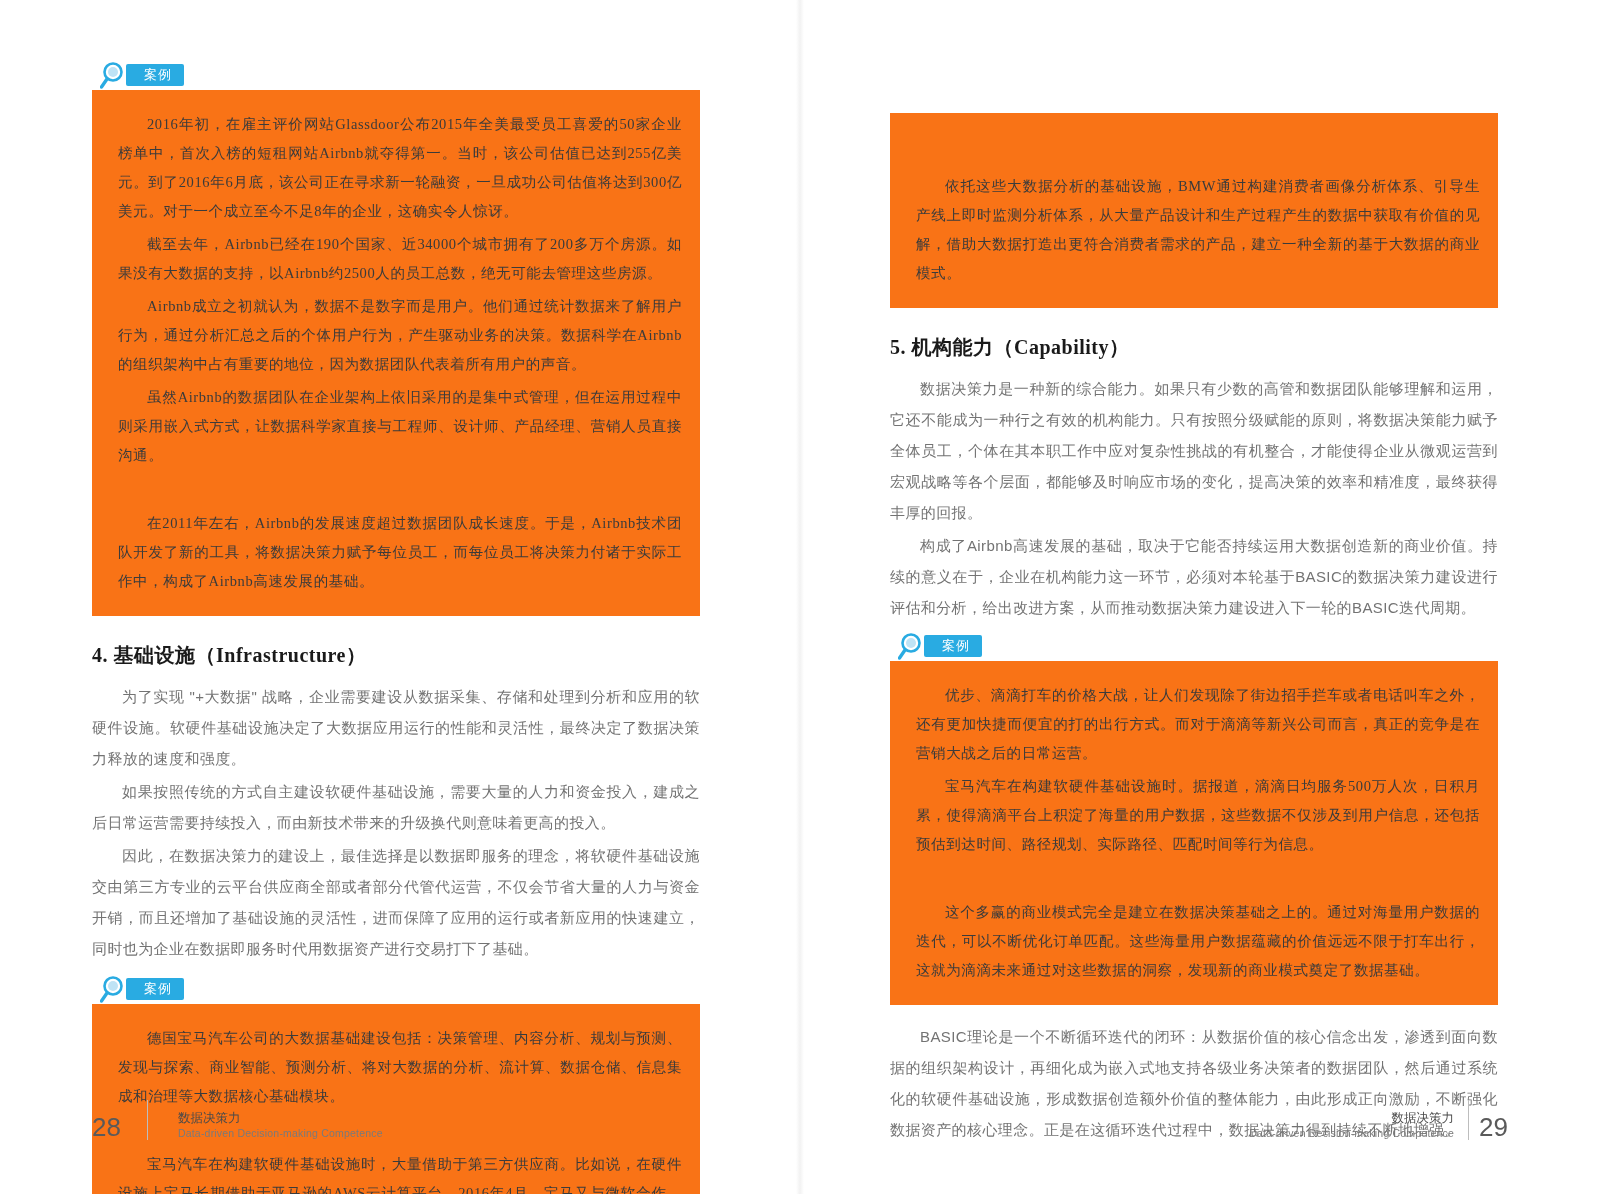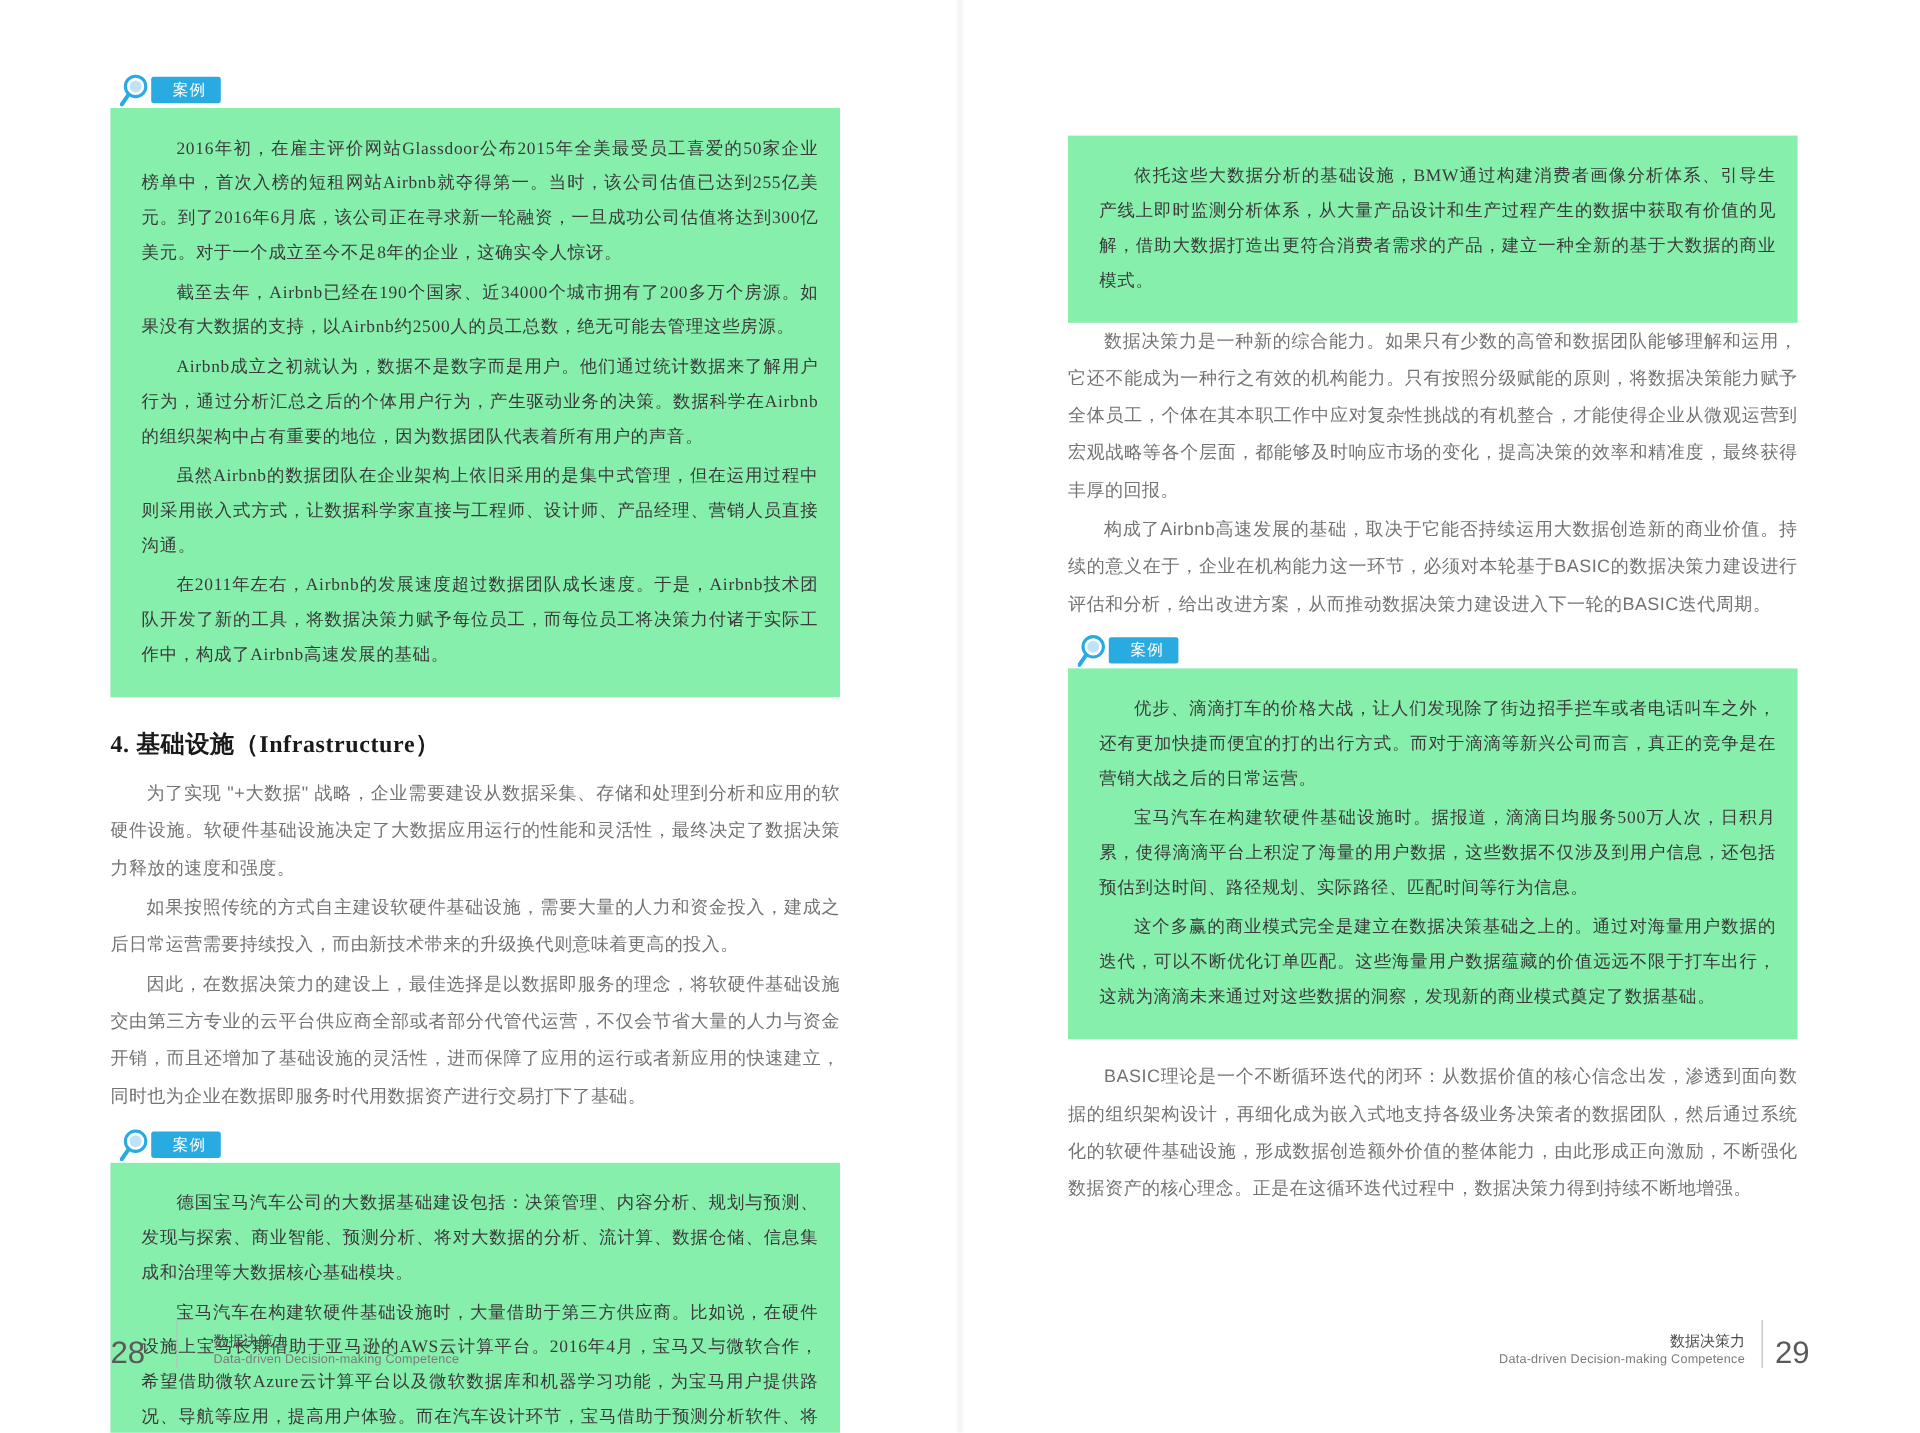--- a/index.html
+++ b/index.html
@@ -40,35 +40,35 @@
     padding:0 12px 0 18px;
     border-radius:2px;
     letter-spacing:1px;
   }
   .case-tab .magnifier{
     position:absolute;
     left:8px;top:0px;
     width:34px;height:30px;
   }
   .case-box{
-    background:#86efac;
+    background:#f97316;
     padding:20px 18px 20px 26px;
     box-sizing:border-box;
   }
   .case-box p{
     margin:0 0 4px 0;
     font-family:"Liberation Serif", serif;
     font-size:14.5px;
     line-height:29px;
     color:#3b3b3b;
     text-indent:2em;
     text-align:justify;
     letter-spacing:0.6px;
   }
-  .case-box p:last-child{margin-bottom:0;}
+  .case-box p:last-child{margin-bottom:0;margin-top:39px;}
 
   
   h2.section{
     font-family:"Liberation Serif", serif;
     font-size:20px;
     font-weight:bold;
     color:#1a1a1a;
     margin:26px 0 12px 0;
     letter-spacing:0.5px;
   }
@@ -168,20 +168,21 @@
     </div>
   </div>
 
   <div class="page page-right">
     <div class="col">
 
       <div class="case-box" style="margin-top:53px;">
         <p>依托这些大数据分析的基础设施，BMW通过构建消费者画像分析体系、引导生产线上即时监测分析体系，从大量产品设计和生产过程产生的数据中获取有价值的见解，借助大数据打造出更符合消费者需求的产品，建立一种全新的基于大数据的商业模式。</p>
       </div>
 
+      <h2 class="section">5. 机构能力（Capability）</h2>
       <p class="body">数据决策力是一种新的综合能力。如果只有少数的高管和数据团队能够理解和运用，它还不能成为一种行之有效的机构能力。只有按照分级赋能的原则，将数据决策能力赋予全体员工，个体在其本职工作中应对复杂性挑战的有机整合，才能使得企业从微观运营到宏观战略等各个层面，都能够及时响应市场的变化，提高决策的效率和精准度，最终获得丰厚的回报。</p>
       <p class="body">构成了Airbnb高速发展的基础，取决于它能否持续运用大数据创造新的商业价值。持续的意义在于，企业在机构能力这一环节，必须对本轮基于BASIC的数据决策力建设进行评估和分析，给出改进方案，从而推动数据决策力建设进入下一轮的BASIC迭代周期。</p>
 
       <div class="case-tab" style="margin-top:8px;">
         <svg class="magnifier" viewBox="0 0 34 30">
           <circle cx="13" cy="12" r="8.5" fill="none" stroke="#29abe2" stroke-width="2.6"></circle>
           <circle cx="13" cy="12" r="5" fill="#bfe3f5"></circle>
           <line x1="7" y1="19" x2="1.5" y2="27" stroke="#29abe2" stroke-width="3.4" stroke-linecap="round"></line>
         </svg>
         <span class="ribbon">案例</span>

